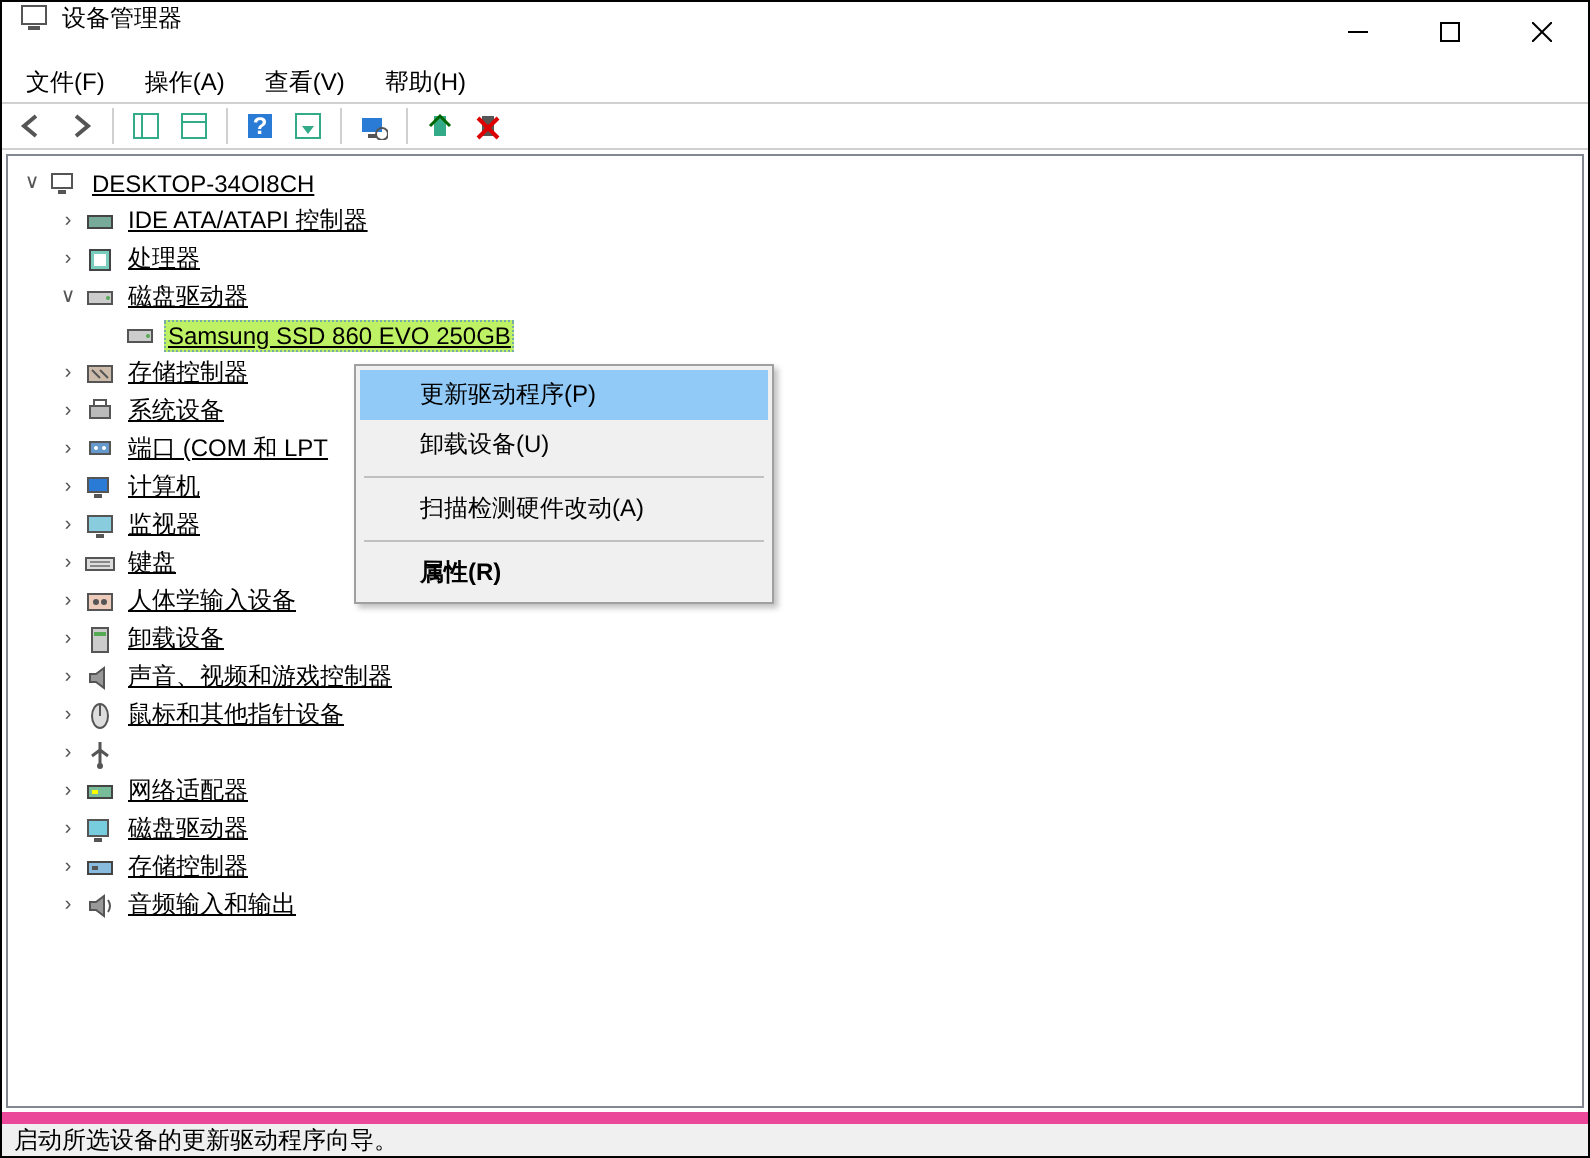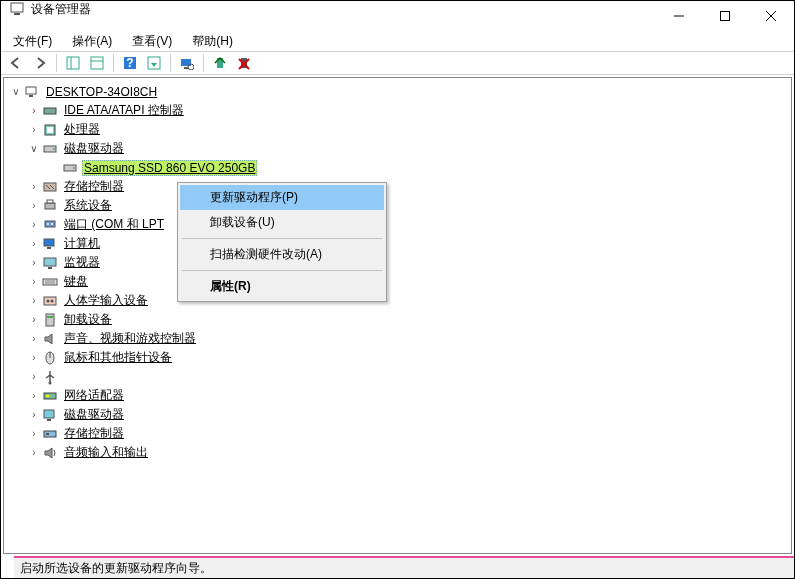--- a/index.html
+++ b/index.html
@@ -7,21 +7,21 @@
   .titlebar { height: 30px; display: flex; align-items: flex-start; padding-left: 8px; }
   .titlebar .icon { width: 16px; height: 16px; margin-right: 6px; }
   .titlebar .spacer { flex: 1; }
   .win-btn { width: 46px; height: 30px; display: flex; align-items: center; justify-content: center; }
   .menubar { height: 20px; display: flex; align-items: center; padding: 0 4px; gap: 4px; }
   .menubar .m { padding: 2px 8px; cursor: default; }
   .toolbar { height: 24px; border-top: 1px solid #d0d0d0; border-bottom: 1px solid #d0d0d0; display: flex; align-items: center; padding: 0 4px; gap: 2px; background: #fff; }
   .toolbar .tb { width: 22px; height: 22px; display: flex; align-items: center; justify-content: center; cursor: default; }
   .toolbar .sep { width: 1px; height: 18px; background: #d0d0d0; margin: 0 3px; }
   .content { flex: 1; border: 1px solid #828790; margin: 2px; background: #fff; overflow: auto; padding-top: 4px; }
-  .statusbar { height: 22px; border-top: 2px solid #ec4899; display: flex; align-items: center; padding: 0 6px; background: #f0f0f0; margin-left: 13px; }
+  .statusbar { height: 22px; border-top: 6px solid #ec4899; display: flex; align-items: center; padding: 0 6px; background: #f0f0f0; }
   
   .node { display: flex; align-items: center; height: 19px; white-space: nowrap; }
   .node .exp { width: 16px; text-align: center; color: #555; cursor: default; font-size: 10px; line-height: 1; }
   .node .exp.blank { visibility: hidden; }
   .node .ic { width: 16px; height: 16px; margin-right: 4px; display: inline-flex; align-items: center; justify-content: center; }
   .node .lbl { padding: 0 2px; text-decoration: underline; }
   .node.selected .lbl { background: #bef264; border: 1px dotted #7aa; padding: 0 1px; text-align: center; }
   .lvl0 { padding-left: 4px; }
   .lvl1 { padding-left: 22px; }
   .lvl2 { padding-left: 42px; }

